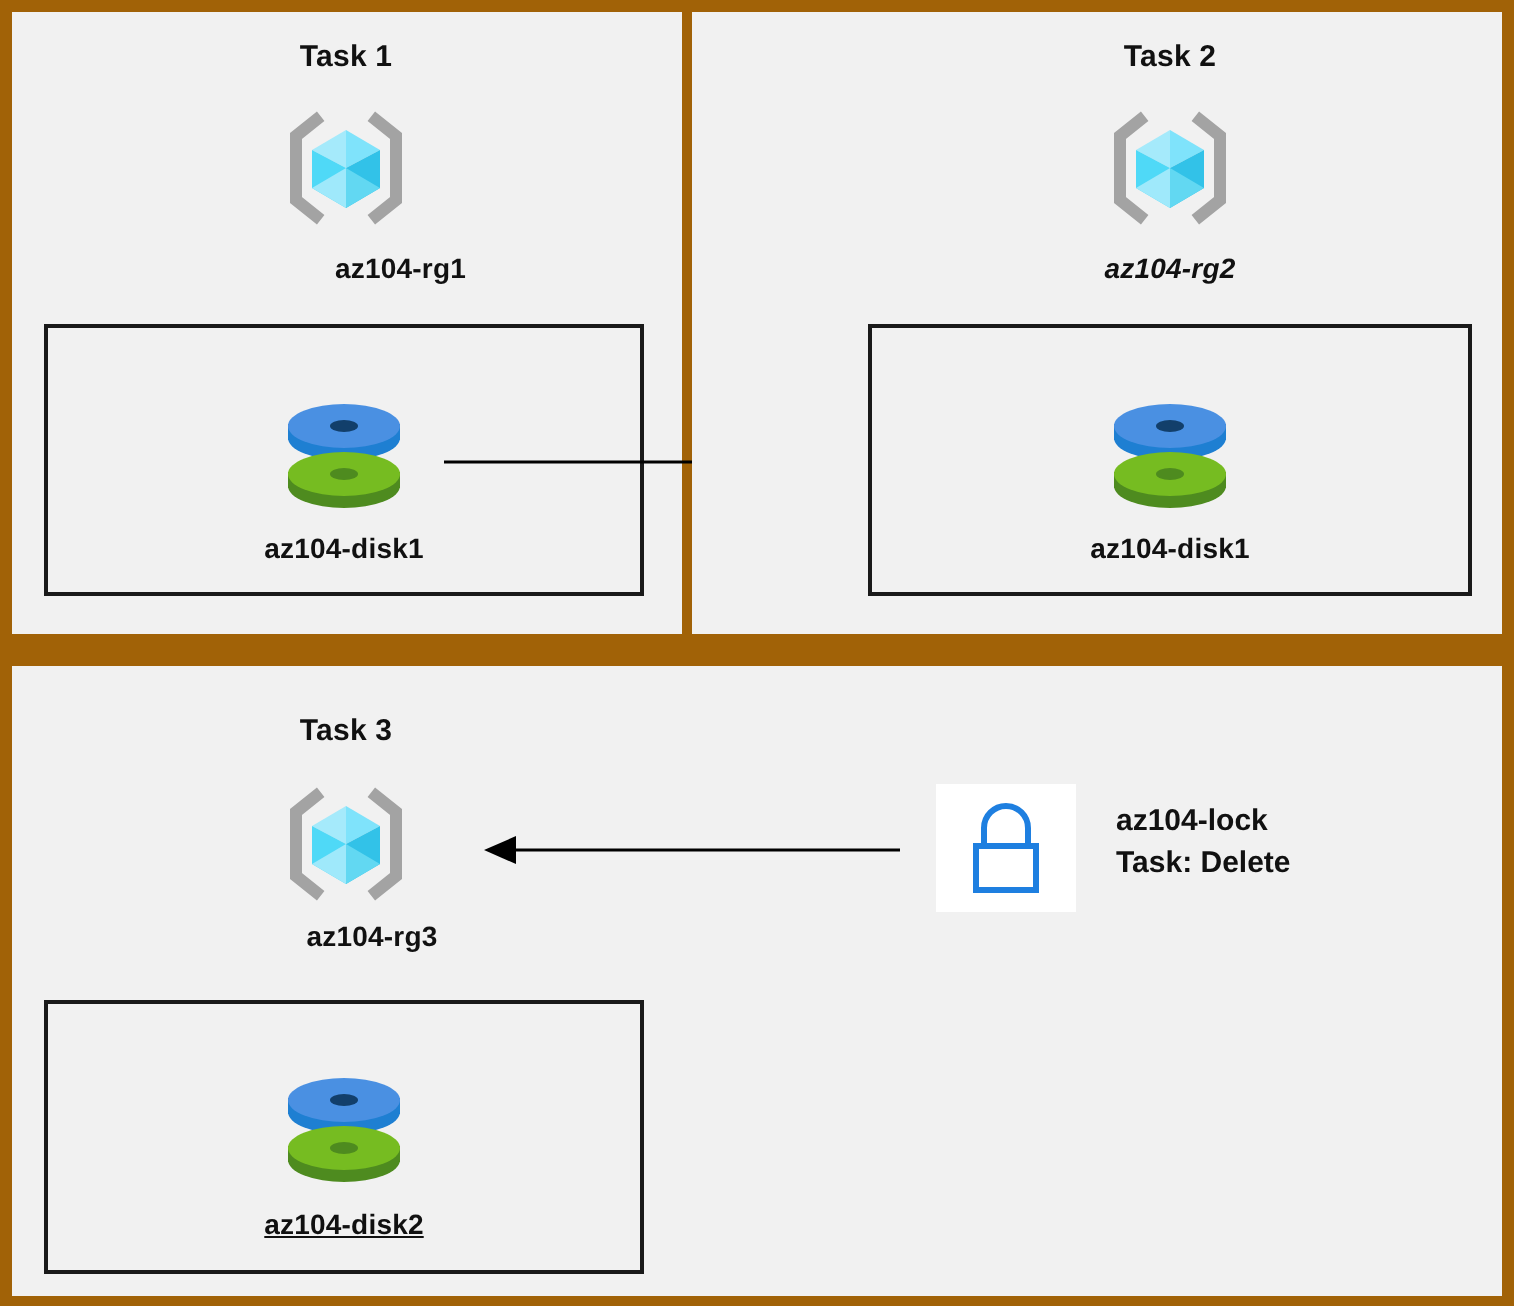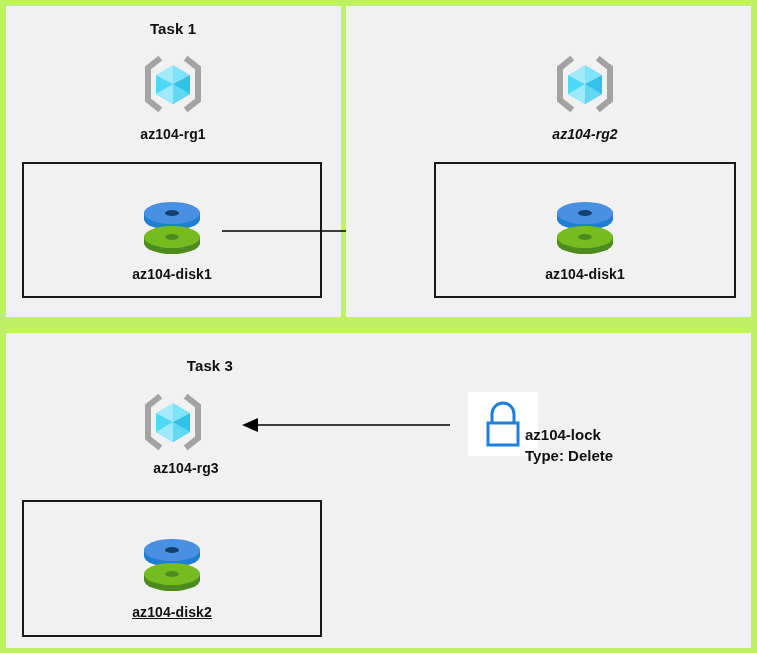--- a/index.html
+++ b/index.html
@@ -12,21 +12,21 @@
     height: 653px;
     position: relative;
     font-family: "Liberation Sans", sans-serif;
     overflow: hidden;
   }
   .canvas {
     position: absolute;
     left: 0; top: 0;
     width: 757px;
     height: 653px;
-    background: #bef264;
+    background: #a16207;
   }
   .panel {
     position: absolute;
     background: #f1f1f1;
   }
   #panel-task1 { left: 6px;   top: 6px;   width: 335px; height: 311px; }
   #panel-task2 { left: 346px; top: 6px;   width: 405px; height: 311px; }
   #panel-task3 { left: 6px;   top: 333px; width: 745px; height: 315px; }
 
   .panel-title {
@@ -114,21 +114,21 @@
 
       <polygon points="14,22 14,41 31,51 31,31" fill="#4fd9f7"></polygon>
 
       <polygon points="48,22 48,41 31,51 31,31" fill="#32c2e8"></polygon>
 
       <polygon points="14,41 31,51 31,31" fill="#9fe9fb"></polygon>
       <polygon points="48,41 31,51 31,31" fill="#62d8f2"></polygon>
     </svg>
   </div>
 
-  <div class="rg-label" style="left:113px; top:126px; width:120px;">az104-rg1</div>
+  <div class="rg-label" style="left:113px; top:126px; width:120px;text-align:right;">az104-rg1</div>
 
   <div class="inner-box" id="box-task1"></div>
 
   <div class="icon-disk" style="left:140px; top:200px;">
     <svg width="64" height="56" viewBox="0 0 64 56">
 
       <ellipse cx="32" cy="19" rx="28" ry="11" fill="#1e7fd2"></ellipse>
       <rect x="4" y="12" width="56" height="8" fill="#1e7fd2"></rect>
       <ellipse cx="32" cy="13" rx="28" ry="11" fill="#4a90e2"></ellipse>
       <ellipse cx="32" cy="13" rx="7" ry="3" fill="#123f6b"></ellipse>
@@ -144,20 +144,21 @@
 
   <div class="move-label" style="left:355px; top:204px;">Move</div>
 
   <svg class="arrow-svg" style="left:220px; top:218px;" width="320" height="26">
     <line x1="2" y1="13" x2="300" y2="13" stroke="#000000" stroke-width="1.6"></line>
     <polygon points="300,6 316,13 300,20" fill="#000000"></polygon>
   </svg>
 
   <div class="panel" id="panel-task2"></div>
 
+  <div class="panel-title" style="left:525px; top:20px; width:120px;">Task 2</div>
 
   <div class="icon-rg" style="left:554px; top:53px;">
     <svg width="62" height="62" viewBox="0 0 62 62">
       <path d="M16 7 L6 15 L6 47 L16 55" fill="none" stroke="#a3a3a3" stroke-width="6" stroke-linecap="square"></path>
       <path d="M46 7 L56 15 L56 47 L46 55" fill="none" stroke="#a3a3a3" stroke-width="6" stroke-linecap="square"></path>
       <polygon points="31,12 14,22 31,31" fill="#a5eafb"></polygon>
       <polygon points="31,12 48,22 31,31" fill="#7fe3fb"></polygon>
       <polygon points="14,22 14,41 31,51 31,31" fill="#4fd9f7"></polygon>
       <polygon points="48,22 48,41 31,51 31,31" fill="#32c2e8"></polygon>
       <polygon points="14,41 31,51 31,31" fill="#9fe9fb"></polygon>
@@ -179,21 +180,21 @@
       <rect x="4" y="36" width="56" height="8" fill="#4e8b1f"></rect>
       <ellipse cx="32" cy="37" rx="28" ry="11" fill="#76bc21"></ellipse>
       <ellipse cx="32" cy="37" rx="7" ry="3" fill="#4e8b1f"></ellipse>
     </svg>
   </div>
 
   <div class="disk-label" style="left:525px; top:266px; width:120px;">az104-disk1</div>
 
   <div class="panel" id="panel-task3"></div>
 
-  <div class="panel-title" style="left:113px; top:357px; width:120px;text-align:right;">Task 3</div>
+  <div class="panel-title" style="left:113px; top:357px; width:120px;">Task 3</div>
 
   <div class="icon-rg" style="left:142px; top:391px;">
     <svg width="62" height="62" viewBox="0 0 62 62">
       <path d="M16 7 L6 15 L6 47 L16 55" fill="none" stroke="#a3a3a3" stroke-width="6" stroke-linecap="square"></path>
       <path d="M46 7 L56 15 L56 47 L46 55" fill="none" stroke="#a3a3a3" stroke-width="6" stroke-linecap="square"></path>
       <polygon points="31,12 14,22 31,31" fill="#a5eafb"></polygon>
       <polygon points="31,12 48,22 31,31" fill="#7fe3fb"></polygon>
       <polygon points="14,22 14,41 31,51 31,31" fill="#4fd9f7"></polygon>
       <polygon points="48,22 48,41 31,51 31,31" fill="#32c2e8"></polygon>
       <polygon points="14,41 31,51 31,31" fill="#9fe9fb"></polygon>
@@ -208,23 +209,23 @@
     <polygon points="18,6 2,13 18,20" fill="#000000"></polygon>
   </svg>
 
   <div class="lock-box" id="lock-chip">
     <svg width="46" height="50" viewBox="0 0 46 50">
       <path d="M12 24 L12 15 A11 11 0 0 1 34 15 L34 24" fill="none" stroke="#1e7fe0" stroke-width="3"></path>
       <rect x="8" y="24" width="30" height="22" fill="none" stroke="#1e7fe0" stroke-width="3"></rect>
     </svg>
   </div>
 
-  <div class="lock-text" style="left:525px; top:400px;margin-top:24px;">
+  <div class="lock-text" style="left:558px; top:400px;">
     <div>az104-lock</div>
-    <div>Type: Delete</div>
+    <div>Task: Delete</div>
   </div>
 
   <div class="inner-box" id="box-task3"></div>
 
   <div class="icon-disk" style="left:140px; top:537px;">
     <svg width="64" height="56" viewBox="0 0 64 56">
       <ellipse cx="32" cy="19" rx="28" ry="11" fill="#1e7fd2"></ellipse>
       <rect x="4" y="12" width="56" height="8" fill="#1e7fd2"></rect>
       <ellipse cx="32" cy="13" rx="28" ry="11" fill="#4a90e2"></ellipse>
       <ellipse cx="32" cy="13" rx="7" ry="3" fill="#123f6b"></ellipse>

